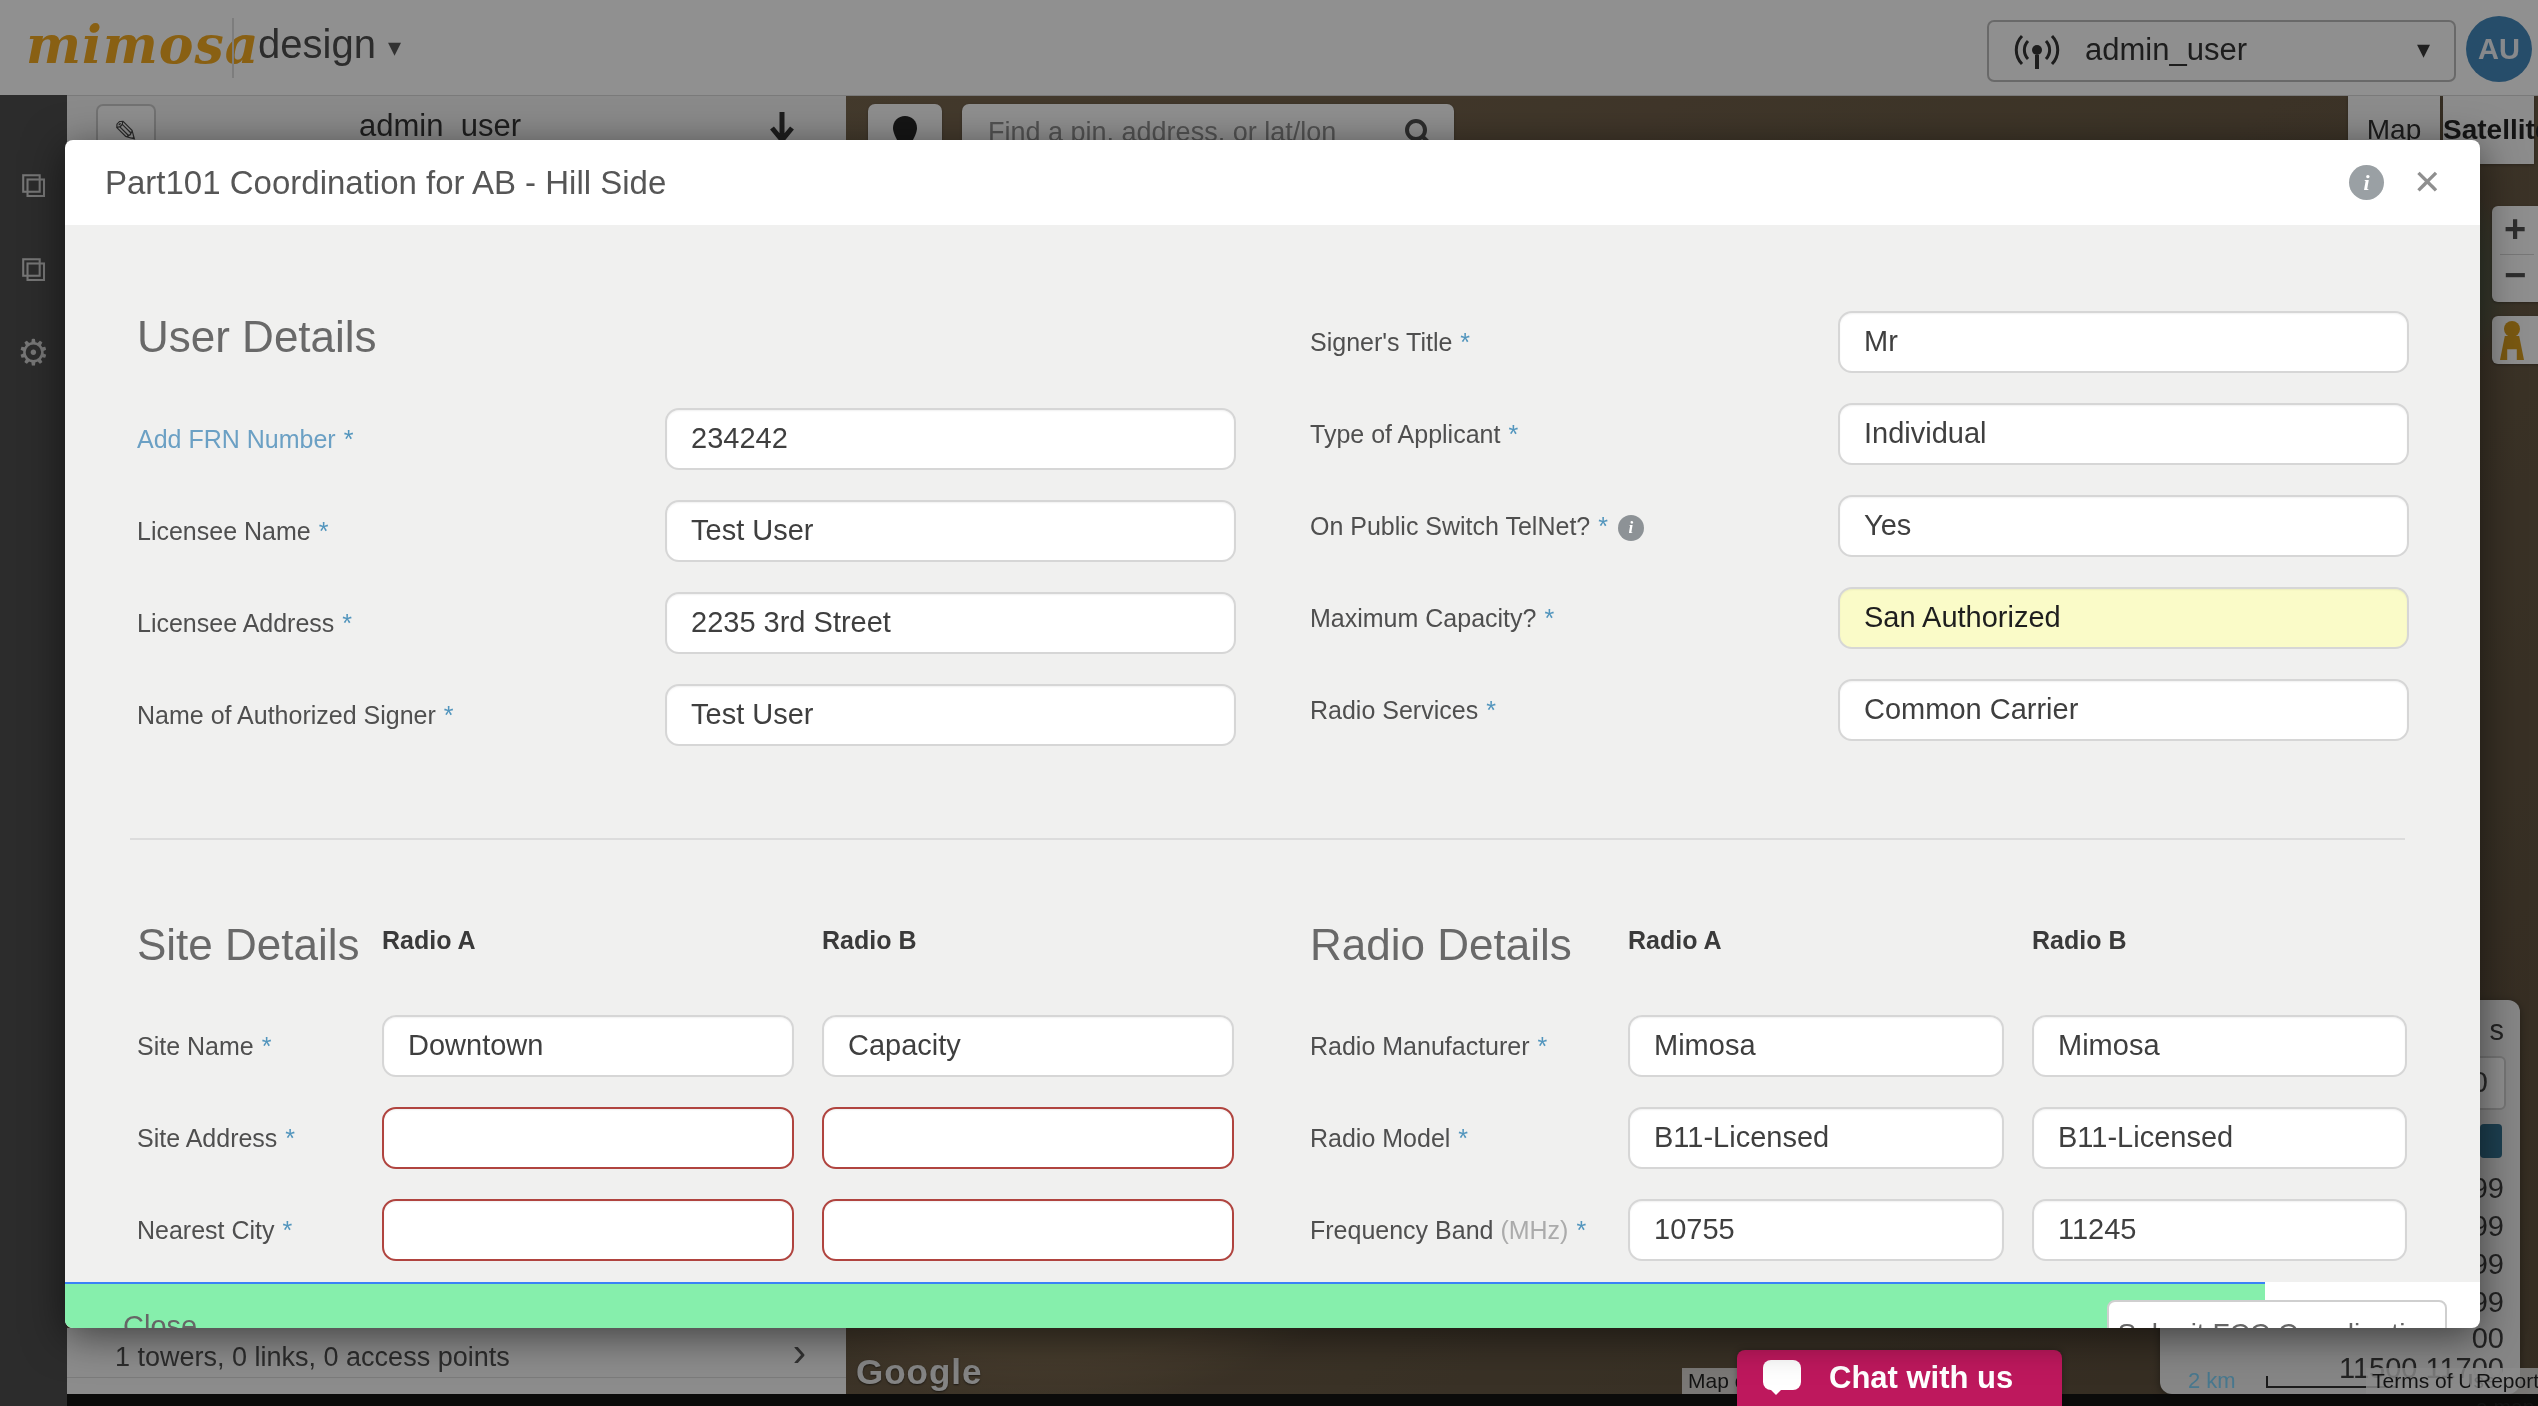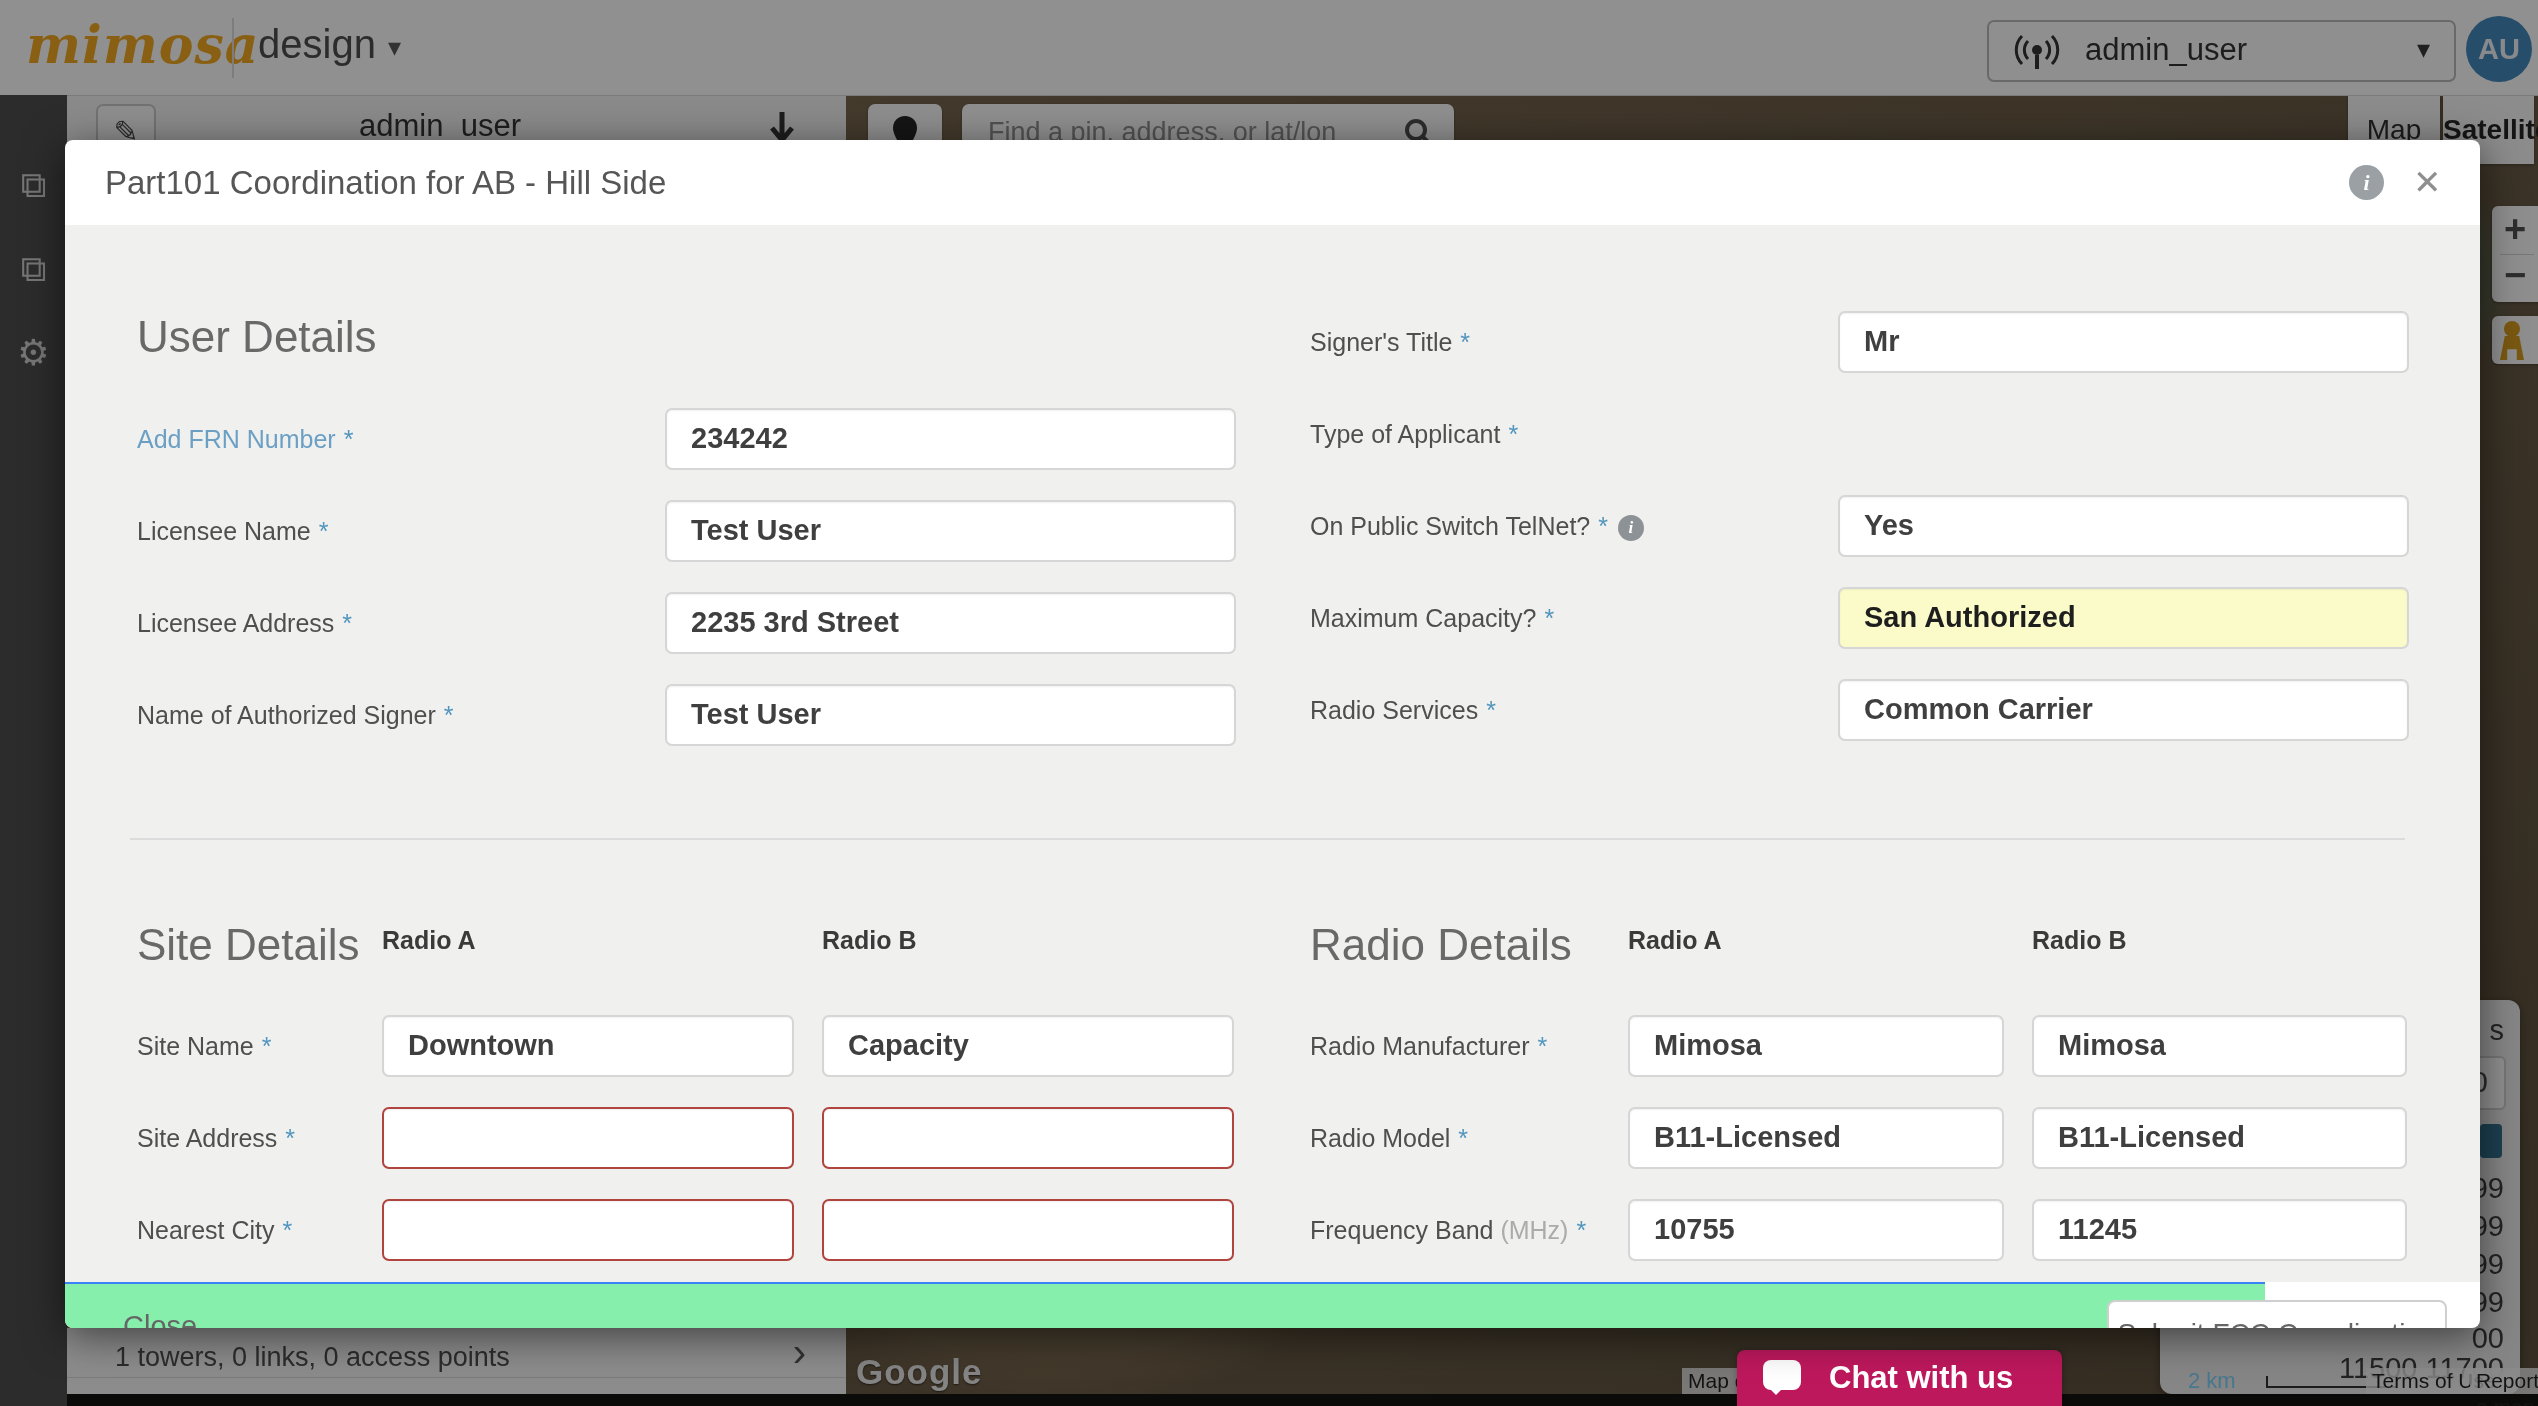--- a/index.html
+++ b/index.html
@@ -90,22 +90,22 @@
   #modal-title{left:40px;top:0;height:85px;line-height:85px;font-size:33px;color:#565656;}
   #modal-info{left:2284px;top:25px;width:35px;height:35px;border-radius:50%;background:#9aa0a4;
               color:#fff;text-align:center;line-height:35px;font-size:22px;font-weight:bold;font-family:"Liberation Serif",serif;font-style:italic;}
   #modal-close{left:2348px;top:22px;font-size:34px;font-weight:bold;color:#8f8f8f;}
   #modal-body{left:0;top:85px;width:2415px;height:1057px;background:#f0f0ef;}
   .sec-h{font-size:44px;font-weight:300;color:#696969;}
   .lbl{font-size:25px;color:#4f4f4f;height:36px;line-height:36px;white-space:nowrap;}
   .lbl .req{color:#5295bd;margin-left:8px;}
   .lbl.link{color:#6ba0c4;}
   .unit{color:#ababab;}
-  .inp{background:#fff;border:2px solid #d6d6d6;border-radius:7px;height:58px;
-       box-shadow:inset 0 1px 2px rgba(0,0,0,.06);font-weight:bold;}
+  .inp{background:#fff;border:2px solid #d6d6d6;border-radius:14px;height:58px;
+       box-shadow:inset 0 1px 2px rgba(0,0,0,.06);}
   .inp span{position:absolute;left:24px;top:12px;font-size:29px;color:#3f3f3f;white-space:nowrap;}
   .inp.error{border-color:#b0443f;}
   .inp.hl{background:#fafbc8;}
   .inp.hl span{color:#1e1e1e;}
   .colh{font-size:25px;font-weight:bold;color:#3a3a3a;height:36px;line-height:36px;}
   .info-dot{display:inline-block;width:26px;height:26px;border-radius:50%;background:#8d9296;color:#fff;
             font-size:17px;font-weight:bold;text-align:center;line-height:26px;vertical-align:middle;margin-left:10px;
             font-family:"Liberation Serif",serif;font-style:italic;}
   #modal-divider{left:65px;top:698px;width:2275px;height:2px;background:#dcdcdc;}
   #modal-footer{left:0;top:1142px;width:2200px;height:46px;background:#86efac;border-top:2px solid #3b82f6;}
@@ -243,20 +243,23 @@
     <div class="abs inp" style="left:600px;top:544px;width:567px">
         <span>Test User</span>
       </div>
 
     <div class="abs lbl" style="left:1245px;top:184px"><span>Signer's Title</span><span class="req">*</span></div>
     <div class="abs inp" style="left:1773px;top:171px;width:567px">
         <span>Mr</span>
       </div>
 
     <div class="abs lbl" style="left:1245px;top:276px"><span>Type of Applicant</span><span class="req">*</span></div>
+    <div class="abs inp" style="left:1773px;top:263px;width:567px">
+        <span>Individual</span>
+      </div>
 
     <div class="abs lbl" style="left:1245px;top:368px"><span>On Public Switch TelNet?</span><span class="req">*</span><span class="info-dot">i</span></div>
     <div class="abs inp" style="left:1773px;top:355px;width:567px">
         <span>Yes</span>
       </div>
 
     <div class="abs lbl" style="left:1245px;top:460px"><span>Maximum Capacity?</span><span class="req">*</span></div>
     <div class="abs inp hl" style="left:1773px;top:447px;width:567px">
         <span>San Authorized</span>
       </div>

